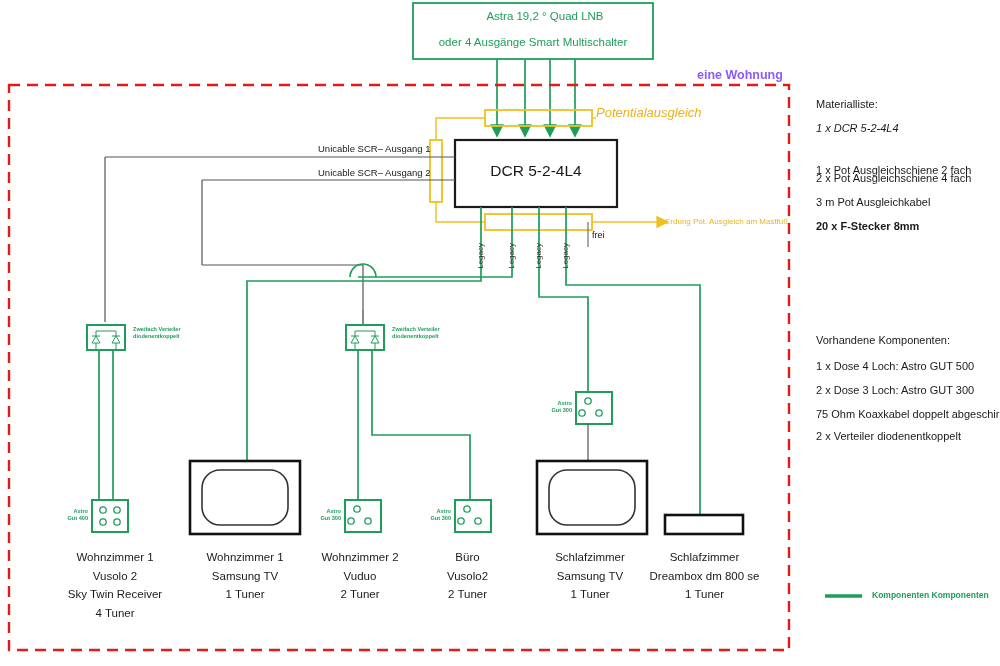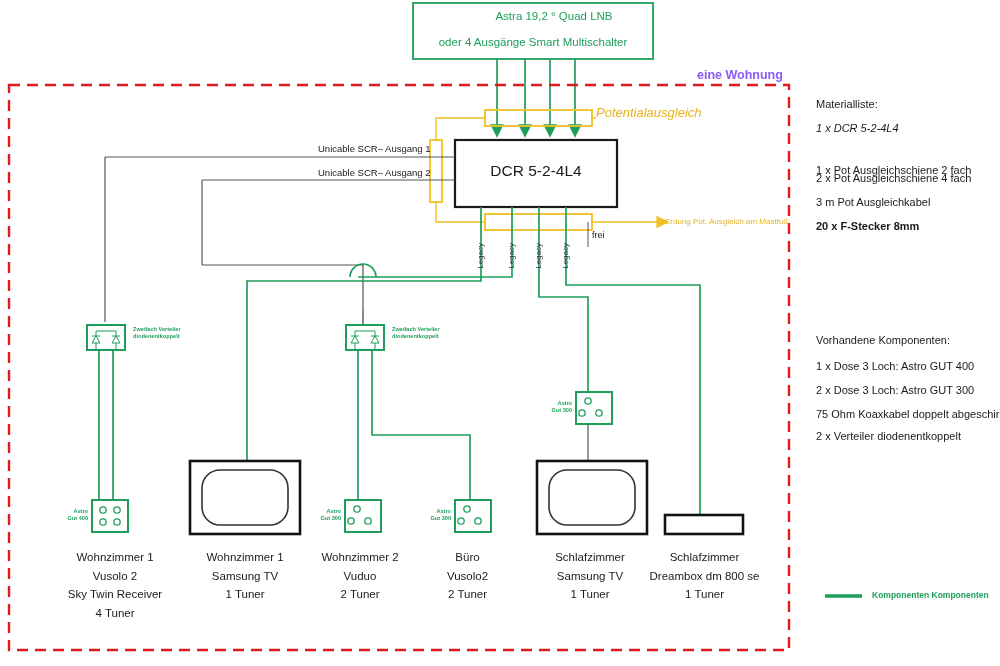--- a/index.html
+++ b/index.html
@@ -126,21 +126,21 @@
     <line x1="588" y1="424" x2="588" y2="461" stroke="#555" stroke-width="1.2"></line>
 
     <rect x="537" y="461" width="110" height="73" fill="#ffffff" stroke="#111" stroke-width="2.6"></rect>
     <rect x="549" y="470" width="86" height="55" rx="18" ry="18" fill="#ffffff" stroke="#333" stroke-width="1.6"></rect>
 
     <rect x="665" y="515" width="78" height="19" fill="#ffffff" stroke="#111" stroke-width="2.6"></rect>
 
     <line x1="825" y1="596" x2="862" y2="596" stroke="#1e9e5a" stroke-width="3.4"></line>
   </svg>
 
-  <div class="lbl green-txt" style="left:413px;top:10px;width:264px;text-align:center;font-size:11.5px;padding-left:9px;">Astra 19,2 ° Quad LNB</div>
+  <div class="lbl green-txt" style="left:413px;top:10px;width:264px;text-align:center;font-size:11.5px;">Astra 19,2 ° Quad LNB</div>
   <div class="lbl green-txt" style="left:413px;top:36px;width:240px;text-align:center;font-size:11.5px;">oder 4 Ausgänge Smart Multischalter</div>
 
   <div class="lbl red-txt" style="left:697px;top:68px;font-size:12.5px;">eine Wohnung</div>
 
   <div class="lbl blk-txt" style="left:455px;top:162px;width:162px;text-align:center;font-size:15.5px;">DCR 5-2-4L4</div>
 
   <div class="lbl blk-txt" style="left:318px;top:143px;font-size:9.5px;">Unicable SCR– Ausgang 1</div>
   <div class="lbl blk-txt" style="left:318px;top:167px;font-size:9.5px;">Unicable SCR– Ausgang 2</div>
 
   <div class="lbl yellow-txt" style="left:596px;top:105px;font-size:13px;font-style:italic;">Potentialausgleich</div>
@@ -211,20 +211,20 @@
   </div>
 
   <div class="lbl list-title" style="left:816px;top:98px;">Materialliste:</div>
   <div class="lbl list-item" style="left:816px;top:122px;font-style:italic;">1 x DCR 5-2-4L4</div>
   <div class="lbl list-item" style="left:816px;top:164px;">1 x Pot Ausgleichschiene 2 fach</div>
   <div class="lbl list-item" style="left:816px;top:172px;">2 x Pot Ausgleichschiene 4 fach</div>
   <div class="lbl list-item" style="left:816px;top:196px;">3 m Pot Ausgleichkabel</div>
   <div class="lbl list-item" style="left:816px;top:220px;font-weight:bold;">20 x F-Stecker 8mm</div>
 
   <div class="lbl list-title" style="left:816px;top:334px;">Vorhandene Komponenten:</div>
-  <div class="lbl list-item" style="left:816px;top:360px;">1 x Dose 3 Loch: Astro GUT 400</div>
+  <div class="lbl list-item" style="left:816px;top:360px;">1 x Dose 4 Loch: Astro GUT 500</div>
   <div class="lbl list-item" style="left:816px;top:384px;">2 x Dose 3 Loch: Astro GUT 300</div>
   <div class="lbl list-item" style="left:816px;top:408px;">75 Ohm Koaxkabel doppelt abgeschirmt.</div>
   <div class="lbl list-item" style="left:816px;top:430px;">2 x Verteiler diodenentkoppelt</div>
 
   <div class="lbl green-txt" style="left:872px;top:590px;font-size:8.5px;font-weight:bold;">Komponenten Komponenten</div>
 
 </div>
 
 </body></html>

